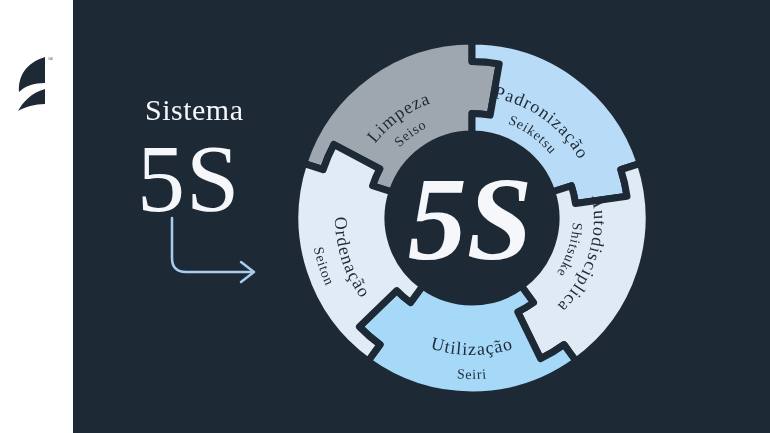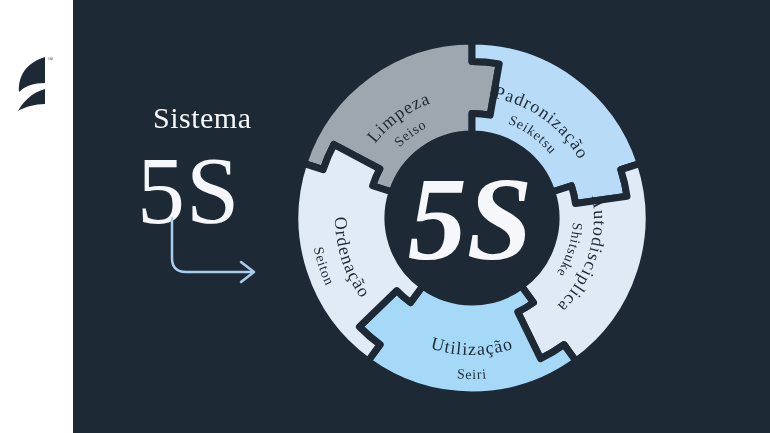--- a/index.html
+++ b/index.html
@@ -8,21 +8,21 @@
     background:#1e2936;
     font-family:"Liberation Serif", serif;
   }
   .sidebar{
     position:absolute;left:0;top:0;width:73px;height:433px;
     background:#ffffff;
   }
   .logo-wrap{position:absolute;left:15px;top:52px;width:40px;height:62px;}
   .intro{position:absolute;left:137px;top:86px;color:#f5f7fa;}
   .intro-title{
-    font-size:30px;line-height:32px;font-weight:normal;margin:16px;
+    font-size:30px;line-height:32px;font-weight:normal;margin:8px;
     letter-spacing:0.5px;
   }
   .intro-big{
     font-size:96px;line-height:82px;margin-top:12px;letter-spacing:1px;
   }
   .arrow-wrap{position:absolute;left:160px;top:208px;width:110px;height:80px;}
   #diagram{position:absolute;left:0;top:0;width:770px;height:433px;}
   #diagram svg{display:block;}
   .seg-title{
     font-family:"Liberation Serif", serif;

